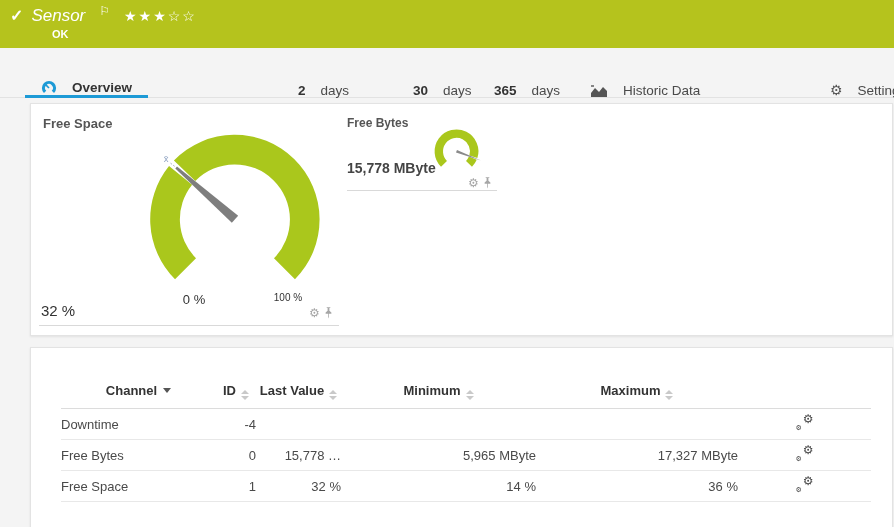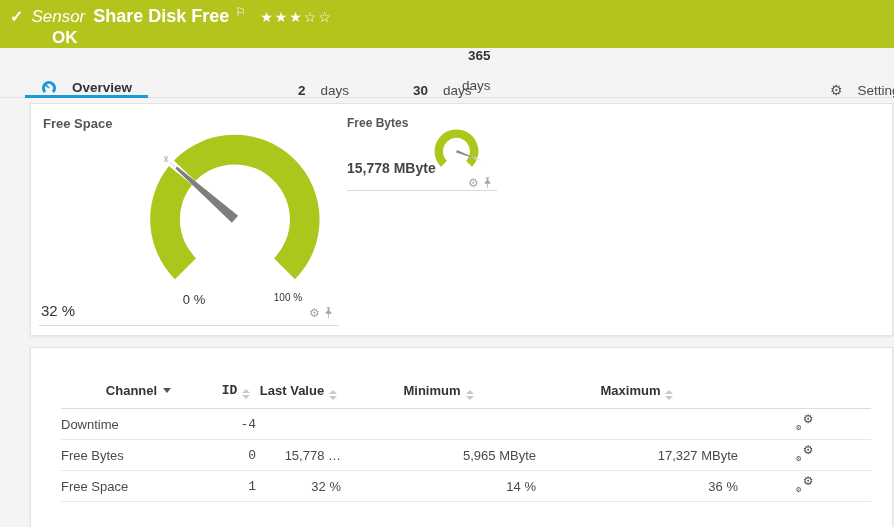--- a/index.html
+++ b/index.html
@@ -7,31 +7,31 @@
   .screen { position:relative; width:894px; height:527px; background:#f4f4f4; overflow:hidden; }
 
   
   .topbar { position:absolute; left:0; top:0; width:894px; height:48px; background:#b5c31d; color:#fff; }
   .topbar-row { position:absolute; left:10px; top:6px; display:flex; align-items:baseline; }
   .check { font-size:16px; font-weight:bold; margin-right:8px; }
   .sensor-type { font-style:italic; font-size:17px; margin-right:8px; }
   .sensor-title { font-weight:bold; font-size:18px; }
   .flag { font-size:12px; margin-left:6px; position:relative; top:-6px; }
   .stars { font-size:14px; letter-spacing:2px; margin-left:14px; }
-  .status-ok { position:absolute; left:52px; top:28px; font-size:17px; font-weight:bold; }
+  .status-ok { position:absolute; left:52px; top:28px; font-size:11px; font-weight:bold; }
 
   
   .tabs { position:absolute; left:0; top:48px; width:894px; height:50px; border-bottom:1px solid #e2e2e2; }
   .tab { position:absolute; top:0; height:50px; display:flex; align-items:flex-end; gap:15px;
          font-size:13.5px; color:#4a4a4a; cursor:pointer; }
   .tab .num { font-weight:bold; color:#333; }
   .tab.active { font-weight:bold; color:#333; border-bottom:3px solid #1d9ad6; }
   .tab svg { display:block; }
   .t-overview { left:25px; width:123px; justify-content:center; }
-  .t-live { left:165px; } .t-2d { left:298px; } .t-30d { left:413px; } .t-365d { left:462px;flex-direction:column; }
+  .t-live { left:165px; } .t-2d { left:298px; } .t-30d { left:413px; } .t-365d { left:494px; }
   .t-historic { left:590px; } .t-log { left:735px; } .t-settings { left:830px; }
   .gearglyph { font-size:14px; color:#555; }
 
   
   .panel { position:absolute; left:30px; background:#fff; border:1px solid #e3e3e3;
            box-shadow:0 1px 2px rgba(0,0,0,0.08); }
   .panel-gauges { top:103px; width:863px; height:233px; }
   .panel-table  { top:347px; width:863px; height:200px; }
 
   
@@ -53,21 +53,21 @@
   .fb-line { position:absolute; left:316px; top:86px; width:150px; border-top:1px solid #d9d9d9; }
 
   
   table.channels { margin:34px 0 0 30px; border-collapse:collapse; table-layout:fixed; width:810px; }
   table.channels th { font-size:13px; font-weight:bold; color:#333; vertical-align:top; padding-bottom:8px;
                       line-height:17px;text-align:center; }
   table.channels thead tr { border-bottom:1px solid #dcdcdc; }
   table.channels tbody tr { border-bottom:1px solid #e8e8e8; }
   table.channels td { font-size:13px; color:#4a4a4a; height:31px; }
   .col-channel { width:155px; text-align:left; }
-  .col-id { width:40px; text-align:right;font-family:Liberation Mono, monospace; }
+  .col-id { width:40px; text-align:right; }
   .col-last { width:85px; text-align:right; }
   th.col-last { text-align:center; }
   .col-min { width:195px; text-align:right; }
   .col-max { width:202px; text-align:right; }
   .col-set { width:133px; text-align:center; }
   .sort { display:inline-flex; flex-direction:column; gap:2px; margin-left:5px; vertical-align:1px; }
   .sort i { width:0; height:0; border-left:4px solid transparent; border-right:4px solid transparent; }
   .sort .up { border-bottom:4px solid #c9c9c9; }
   .sort .dn { border-top:4px solid #c9c9c9; }
   .caret { display:inline-block; margin-left:6px; width:0; height:0; border-left:4px solid transparent;
@@ -78,21 +78,20 @@
 </style>
 </head>
 <body>
 
 <div class="screen">
 
   <header class="topbar">
     <div class="topbar-row">
       <span class="check">✓</span>
       <span class="sensor-type">Sensor</span>
-      <span class="sensor-title">Share Disk Free</span>
       <span class="flag">⚐</span>
       <span class="stars"><span>★★★</span><span>☆☆</span></span>
     </div>
     <div class="status-ok">OK</div>
   </header>
 
   <nav class="tabs">
     <div class="tab t-overview active">
       <svg width="16" height="16" viewBox="0 0 16 16">
         <path d="M4.11,12.89 A5.5,5.5 0 1 1 11.89,12.89" fill="none" stroke="#1d9ad6" stroke-width="3.2"></path>
@@ -104,20 +103,27 @@
       <span class="num">2</span>
       <span>days</span>
     </div>
     <div class="tab t-30d">
       <span class="num">30</span>
       <span>days</span>
     </div>
     <div class="tab t-365d">
       <span class="num">365</span>
       <span>days</span>
+    </div>
+    <div class="tab t-historic">
+      <svg width="18" height="14" viewBox="0 0 18 14">
+        <path d="M1,13 L1,9 L5,4 L9,8 L13,3 L17,7 L17,13 Z" fill="#555"></path>
+        <path d="M1,2 L4,2" stroke="#555" stroke-width="1.4"></path>
+      </svg>
+      <span>Historic Data</span>
     </div>
     <div class="tab t-settings">
       <span class="gearglyph">⚙</span>
       <span>Settings</span>
     </div>
   </nav>
 
   <section class="panel panel-gauges">
     <div class="fs-title">Free Space</div>
 

